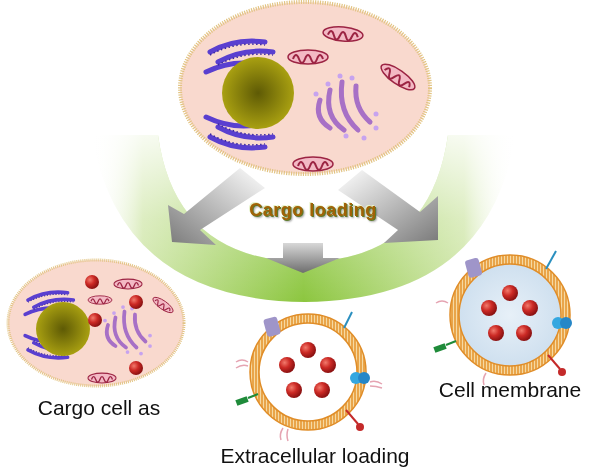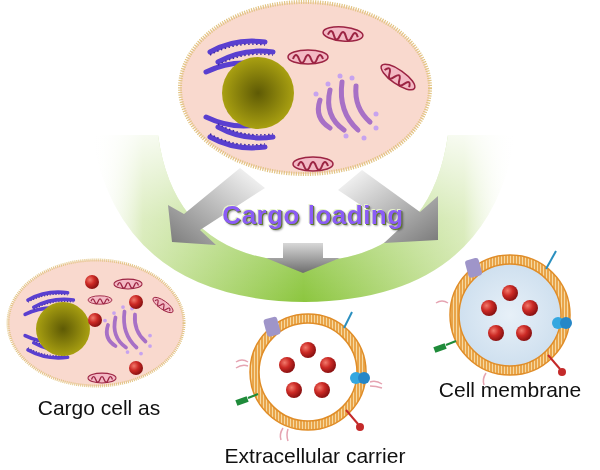--- a/index.html
+++ b/index.html
@@ -1,19 +1,19 @@
 <!DOCTYPE html>
 <html><head>
 <meta charset="utf-8">
 <style>
   html,body{margin:0;padding:0;background:#fff;}
   body{width:600px;height:470px;position:relative;overflow:hidden;font-family:"Liberation Sans",sans-serif;}
   svg{position:absolute;left:0;top:0;}
   .label{position:absolute;color:#111;font-size:21px;line-height:24px;text-align:center;font-family:"Liberation Sans",sans-serif;}
-  .cargo{position:absolute;left:213px;top:200px;width:200px;text-align:center;font-size:26px;font-weight:bold;color:#8b5cf6;
+  .cargo{position:absolute;left:213px;top:200px;width:200px;text-align:center;font-size:18px;font-weight:bold;color:#a16207;
     text-shadow:1px 1px 0 #5f7a2a,2px 2px 2px rgba(0,0,0,0.35),-1px -1px 0 #e6f3c9;letter-spacing:0.5px;}
 </style>
 </head>
 <body>
 
 <svg width="600" height="470" viewBox="0 0 600 470">
   <defs>
     <linearGradient id="arcGrad" x1="0" y1="0" x2="1" y2="0">
       <stop offset="0" stop-color="#ffffff" stop-opacity="0"></stop>
       <stop offset="0.12" stop-color="#cfe6a8"></stop>
@@ -222,17 +222,17 @@
       </g>
   </g>
 </svg>
 
 <div class="cargo">Cargo loading</div>
 
 <div class="label" style="left:14px;top:396px;width:170px;">
   <div>Cargo cell as</div>
 </div>
 <div class="label" style="left:195px;top:444px;width:240px;">
-  <div>Extracellular carrier</div>
+  <div>Extracellular loading</div>
 </div>
 <div class="label" style="left:420px;top:378px;width:180px;">
   <div>Cell membrane</div>
 </div>
 
 </body></html>

